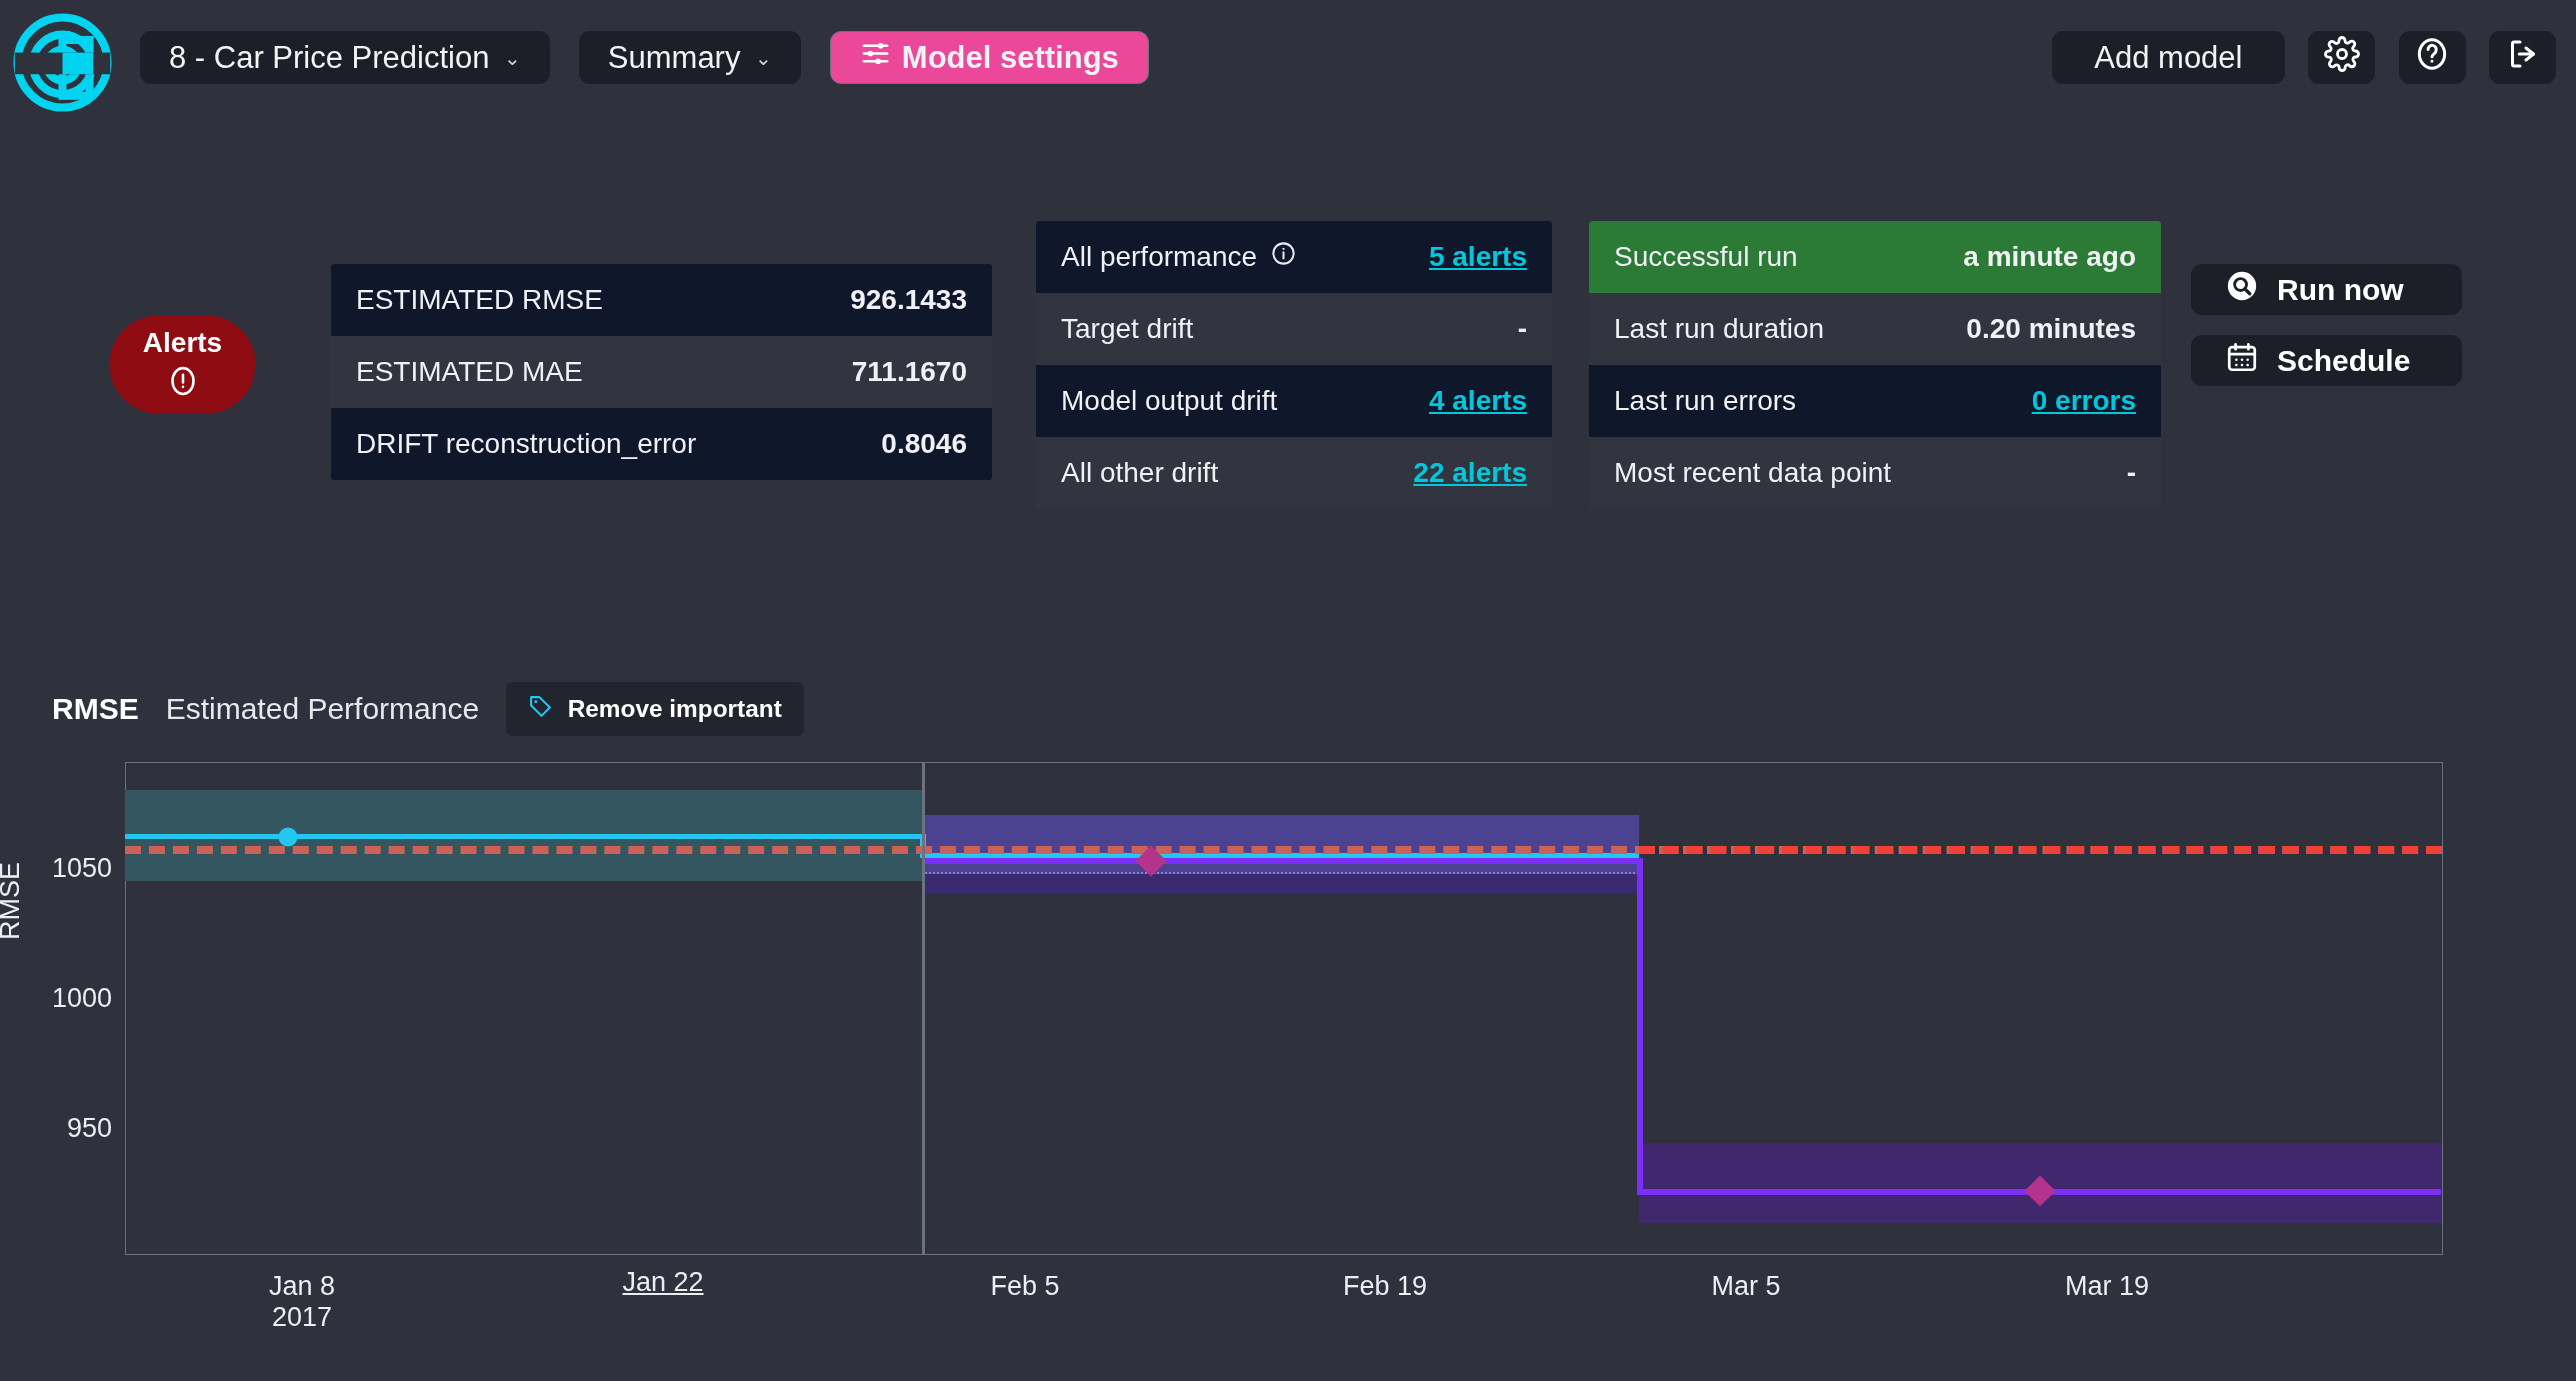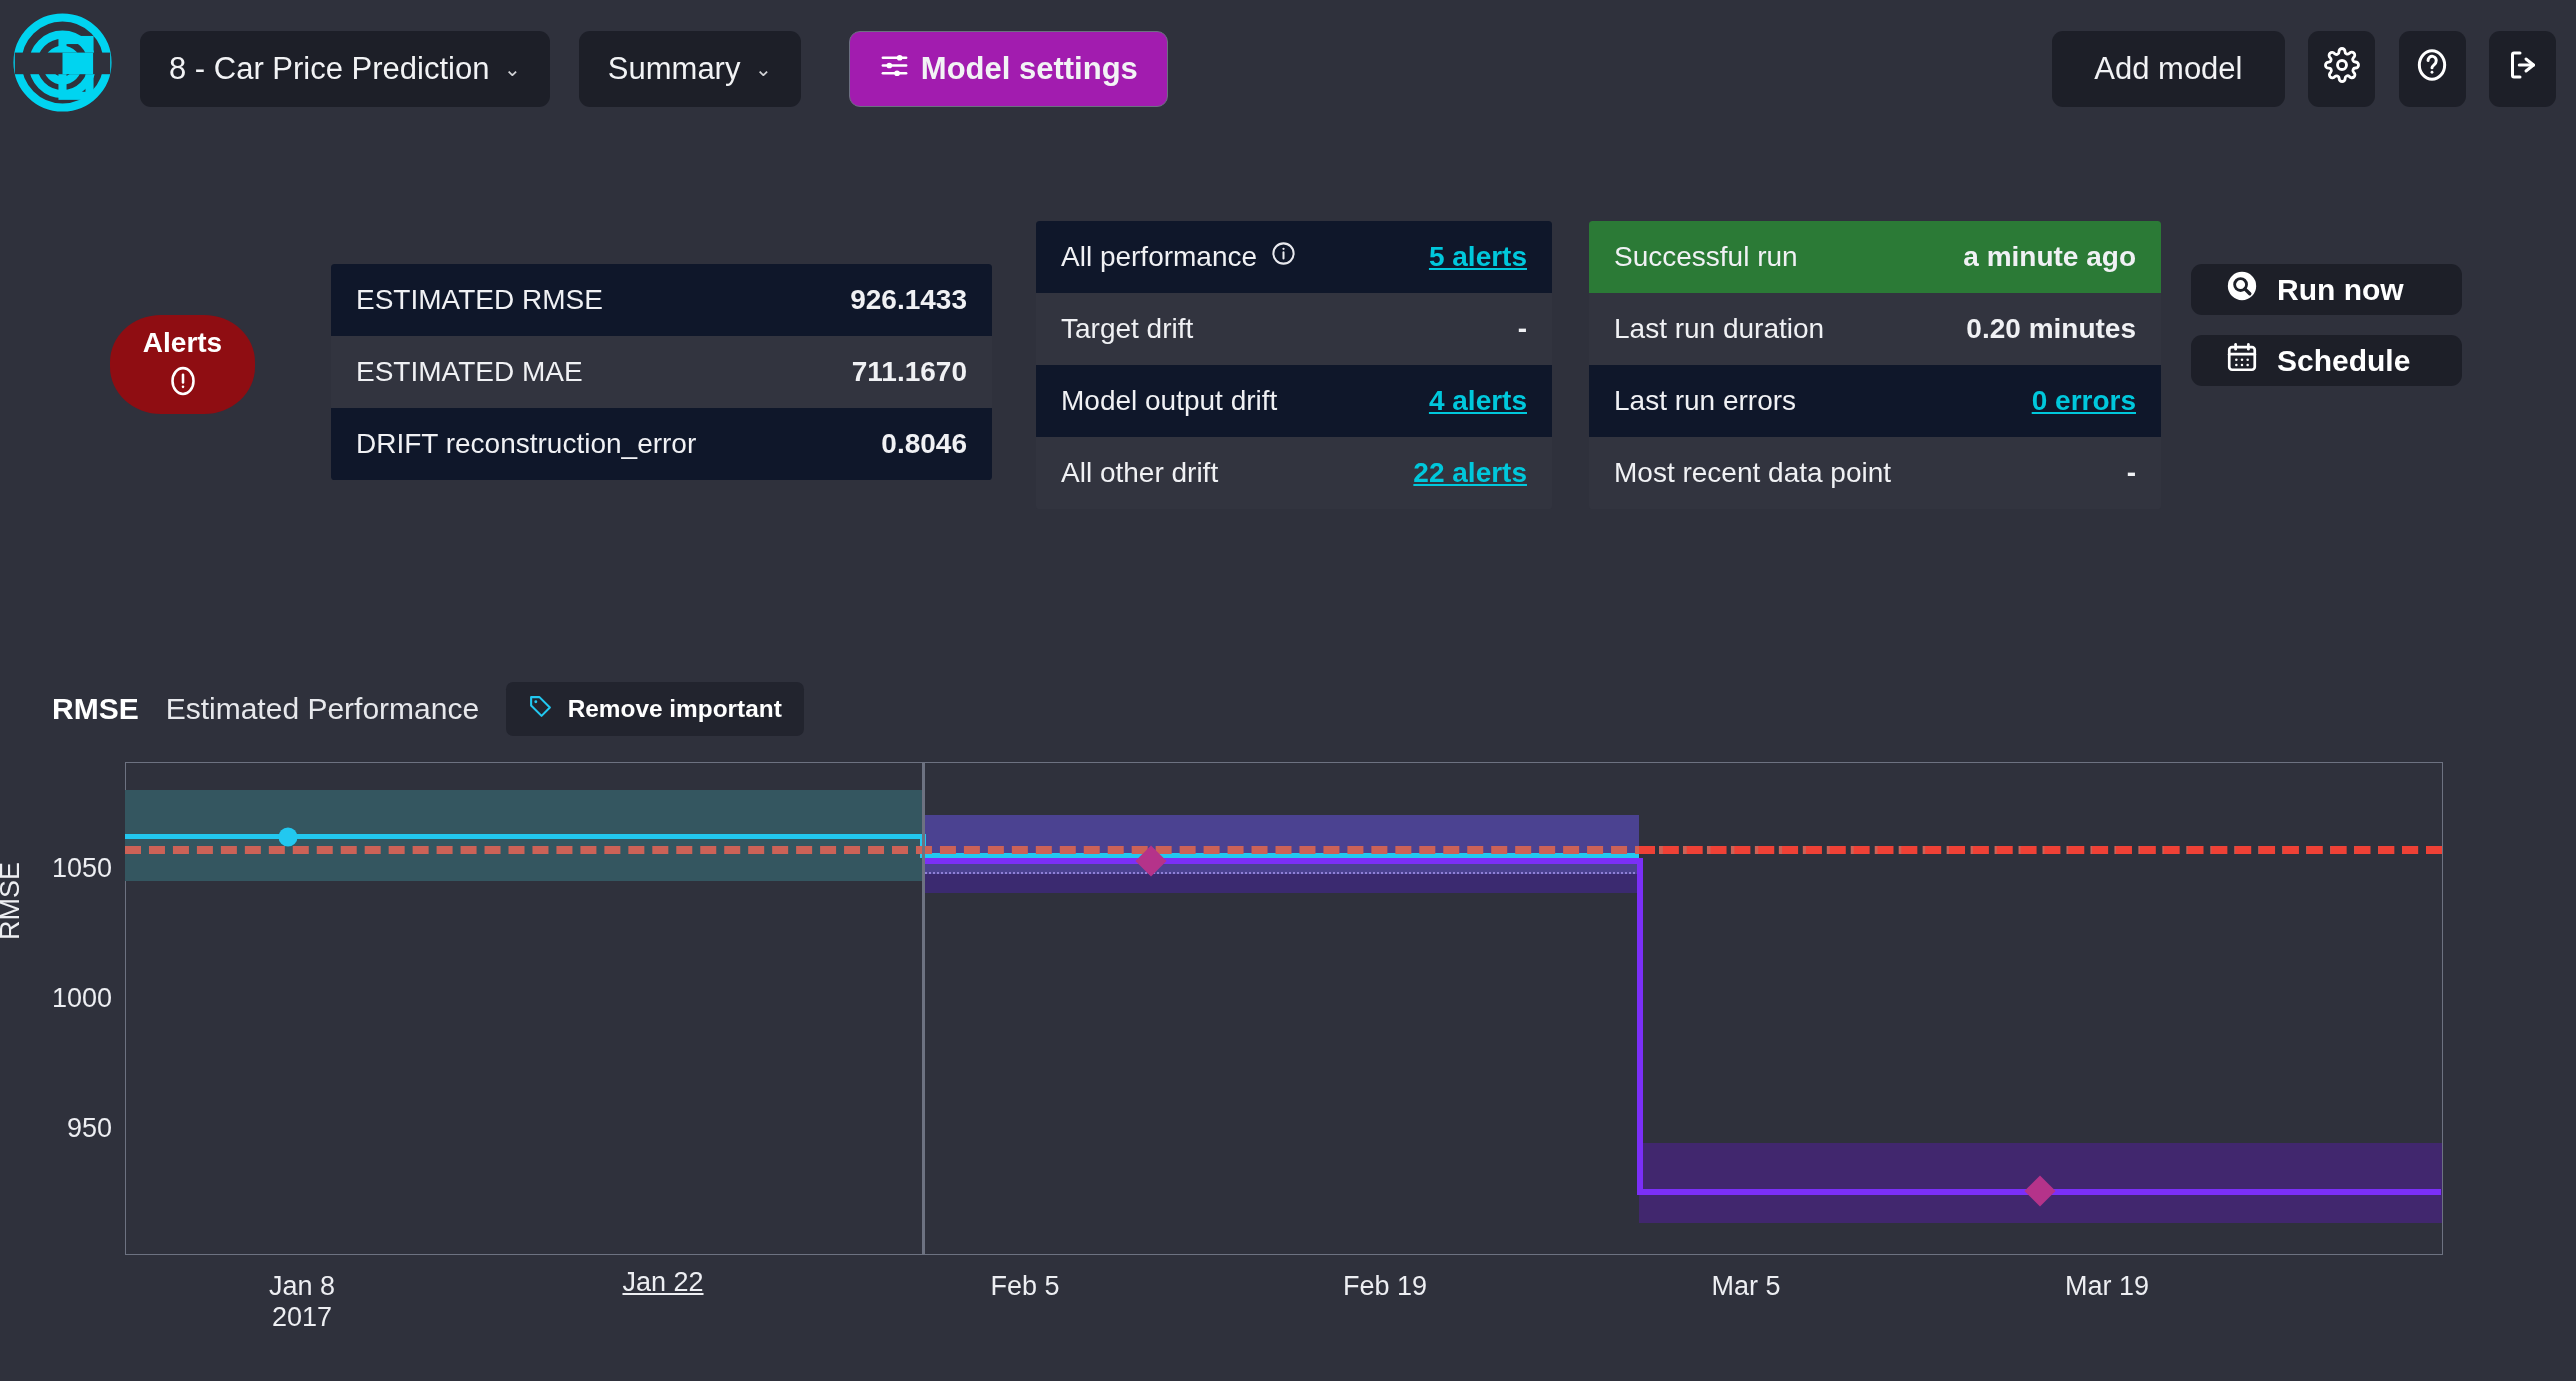--- a/index.html
+++ b/index.html
@@ -16,29 +16,29 @@
     background: #2f313c;
     display: flex; align-items: center;
   }
   #logo { position: absolute; left: 12.7px; top: 12.7px; width: 99px; height: 99px; }
   .hdr-left { position: absolute; left: 140px; top: 31px; display: flex; gap: 29px; align-items: center; }
   .hdr-right { position: absolute; right: 20px; top: 31px; display: flex; gap: 23.5px; align-items: center; }
 
   .pill {
     background: #1d1f28;
     border-radius: 11px;
-    height: 76px;
+    height: 53px;
     display: flex; align-items: center; gap: 11px;
     padding: 0 29px;
     color: #f2f3f5;
     font-size: 31px;
     white-space: nowrap;
     cursor: pointer;
   }
-  .pill.outlined { border: 1.8px solid #6b7080; background: #a21caf; font-weight: bold; margin-left: 19px; }
+  .pill.outlined { border: 1.8px solid #6b7080; background: #ec4899; font-weight: bold; }
   .pill.iconbtn { padding: 0; width: 67px; justify-content: center; }
   .pill.wide { padding: 0 42px; }
   .caret { font-size: 20px; opacity: .85; margin-left: 3.6px; }
 
   
   #alerts-badge {
     position: absolute; left: 110px; top: 315px;
     width: 145px; height: 99px;
     background: #8f0d12;
     border-radius: 51px / 47px;

